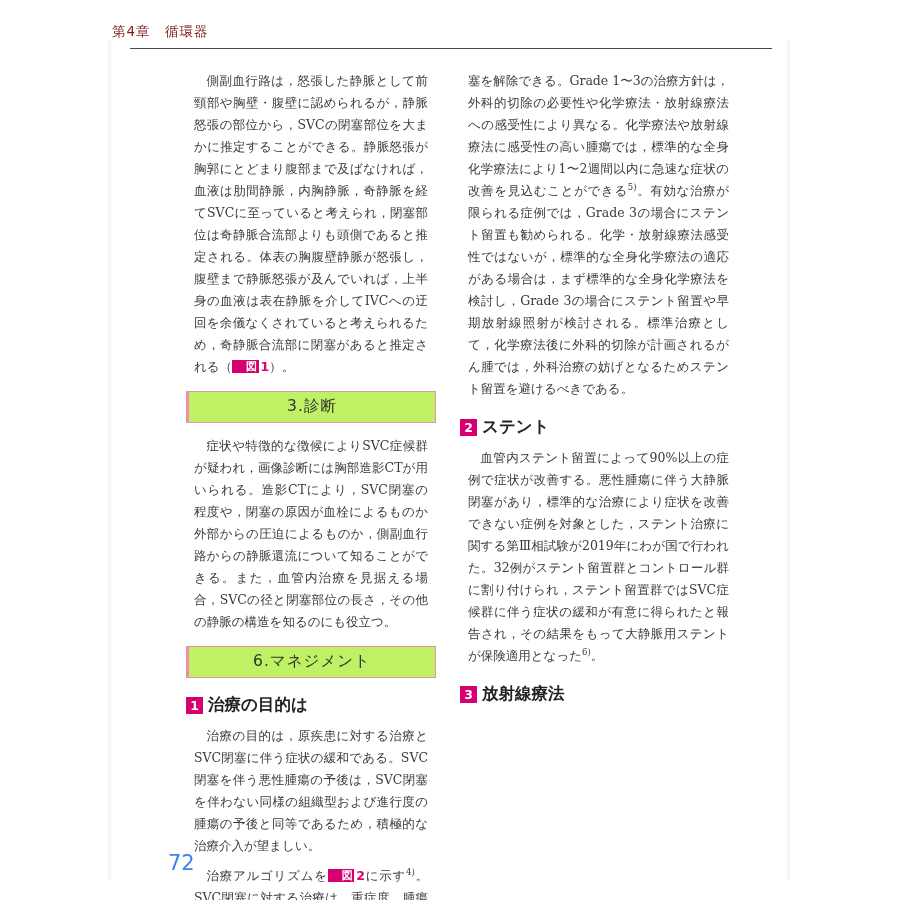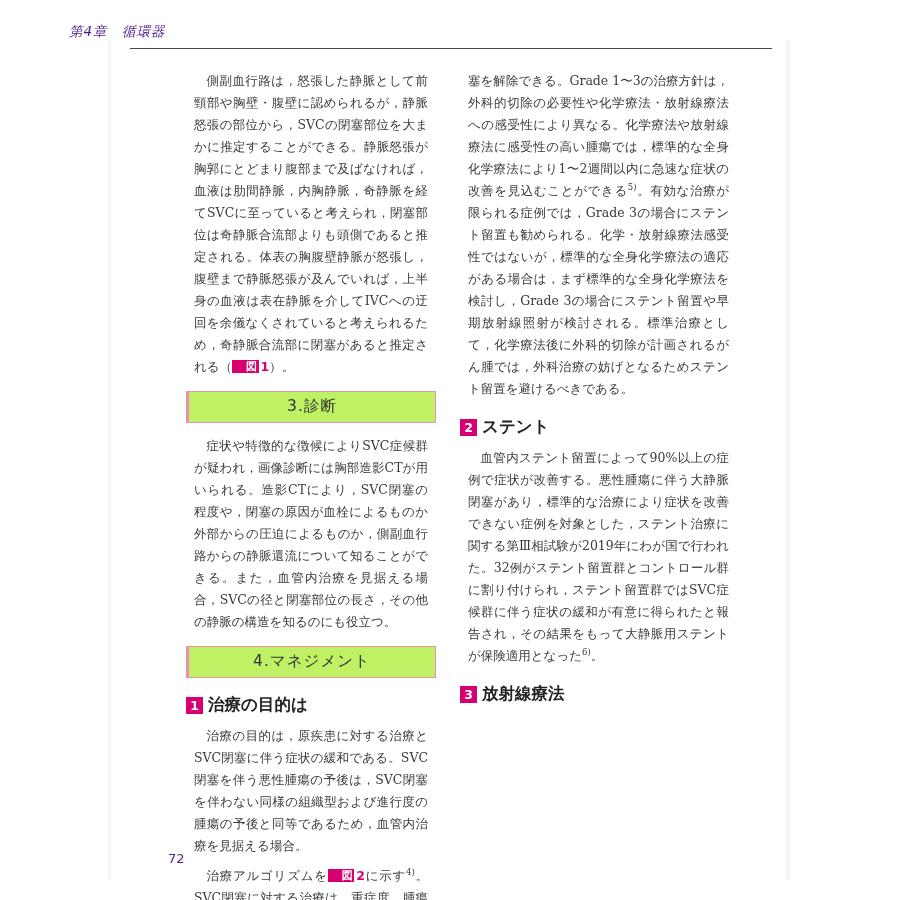--- a/index.html
+++ b/index.html
@@ -17,26 +17,25 @@
   }
   .edge-shadow-left {
     position: absolute; left: 108px; top: 40px; bottom: 20px; width: 6px;
     background: linear-gradient(to right, rgba(0,0,0,0.05), rgba(0,0,0,0));
   }
   .edge-shadow-right {
     position: absolute; right: 110px; top: 40px; bottom: 20px; width: 6px;
     background: linear-gradient(to left, rgba(0,0,0,0.05), rgba(0,0,0,0));
   }
   .chapter-header {
-    padding: 23px 0 0 69px;
+    padding: 23px 0 0 112px;
     font-family: "DejaVu Sans", "Liberation Sans", sans-serif;
     font-size: 13.5px;
-    color: #4c1d95;
+    color: #7f1d1d;
     letter-spacing: 1px;
-    font-style: italic;
   }
   .header-rule {
     margin: 7px 0 0 130px;
     width: 642px;
     border: none;
     border-top: 1.5px solid #4a4a4a;
   }
   .columns {
     display: flex;
     gap: 24px;
@@ -108,22 +107,22 @@
     font-size: 8.5px;
     line-height: 0;
     vertical-align: super;
     color: #3a3a3a;
   }
   .page-number {
     position: absolute;
     left: 168px;
     top: 851px;
     font-family: "DejaVu Sans", "Liberation Sans", sans-serif;
-    font-size: 13px;
-    color: #4c1d95;
+    font-size: 21px;
+    color: #3b82f6;
   }
 </style>
 </head>
 <body>
 
 <div class="page">
   <div class="edge-shadow-left"></div>
   <div class="edge-shadow-right"></div>
 
   <div class="chapter-header">第4章　循環器</div>
@@ -134,29 +133,29 @@
     <section class="col col-left">
       <p class="para indent">側副血行路は，怒張した静脈として前頸部や胸壁・腹壁に認められるが，静脈怒張の部位から，SVCの閉塞部位を大まかに推定することができる。静脈怒張が胸郭にとどまり腹部まで及ばなければ，血液は肋間静脈，内胸静脈，奇静脈を経てSVCに至っていると考えられ，閉塞部位は奇静脈合流部よりも頭側であると推定される。体表の胸腹壁静脈が怒張し，腹壁まで静脈怒張が及んでいれば，上半身の血液は表在静脈を介してIVCへの迂回を余儀なくされていると考えられるため，奇静脈合流部に閉塞があると推定される（<span class="figref"><span class="figbadge">図</span><span class="fignum">1</span></span>）。</p>
 
       <div class="section-box">
         <span class="section-title">3.診断</span>
       </div>
 
       <p class="para indent">症状や特徴的な徴候によりSVC症候群が疑われ，画像診断には胸部造影CTが用いられる。造影CTにより，SVC閉塞の程度や，閉塞の原因が血栓によるものか外部からの圧迫によるものか，側副血行路からの静脈還流について知ることができる。また，血管内治療を見据える場合，SVCの径と閉塞部位の長さ，その他の静脈の構造を知るのにも役立つ。</p>
 
       <div class="section-box">
-        <span class="section-title">4.マネジメント</span>
+        <span class="section-title">6.マネジメント</span>
       </div>
 
       <h3 class="subsection">
         <span class="num-badge">1</span>
         <span class="subsection-label">治療の目的は</span>
       </h3>
 
-      <p class="para indent">治療の目的は，原疾患に対する治療とSVC閉塞に伴う症状の緩和である。SVC閉塞を伴う悪性腫瘍の予後は，SVC閉塞を伴わない同様の組織型および進行度の腫瘍の予後と同等であるため，血管内治療を見据える場合。</p>
+      <p class="para indent">治療の目的は，原疾患に対する治療とSVC閉塞に伴う症状の緩和である。SVC閉塞を伴う悪性腫瘍の予後は，SVC閉塞を伴わない同様の組織型および進行度の腫瘍の予後と同等であるため，積極的な治療介入が望ましい。</p>
       <p class="para indent">治療アルゴリズムを<span class="figref"><span class="figbadge">図</span><span class="fignum">2</span></span>に示す<sup class="ref">4)</sup>。SVC閉塞に対する治療は，重症度，腫瘍の治療反応性，performance statusにより決定する。重症度がGrade 4の場合は，オンコロジーエマージェンシーと捉え，早急に介入しSVC閉塞を解除する必要がある。SVC閉塞部へのステント留置は，最も早く閉</p>
     </section>
 
     <section class="col col-right">
       <p class="para">塞を解除できる。Grade 1〜3の治療方針は，外科的切除の必要性や化学療法・放射線療法への感受性により異なる。化学療法や放射線療法に感受性の高い腫瘍では，標準的な全身化学療法により1〜2週間以内に急速な症状の改善を見込むことができる<sup class="ref">5)</sup>。有効な治療が限られる症例では，Grade 3の場合にステント留置も勧められる。化学・放射線療法感受性ではないが，標準的な全身化学療法の適応がある場合は，まず標準的な全身化学療法を検討し，Grade 3の場合にステント留置や早期放射線照射が検討される。標準治療として，化学療法後に外科的切除が計画されるがん腫では，外科治療の妨げとなるためステント留置を避けるべきである。</p>
 
       <h3 class="subsection">
         <span class="num-badge">2</span>
         <span class="subsection-label">ステント</span>
       </h3>

